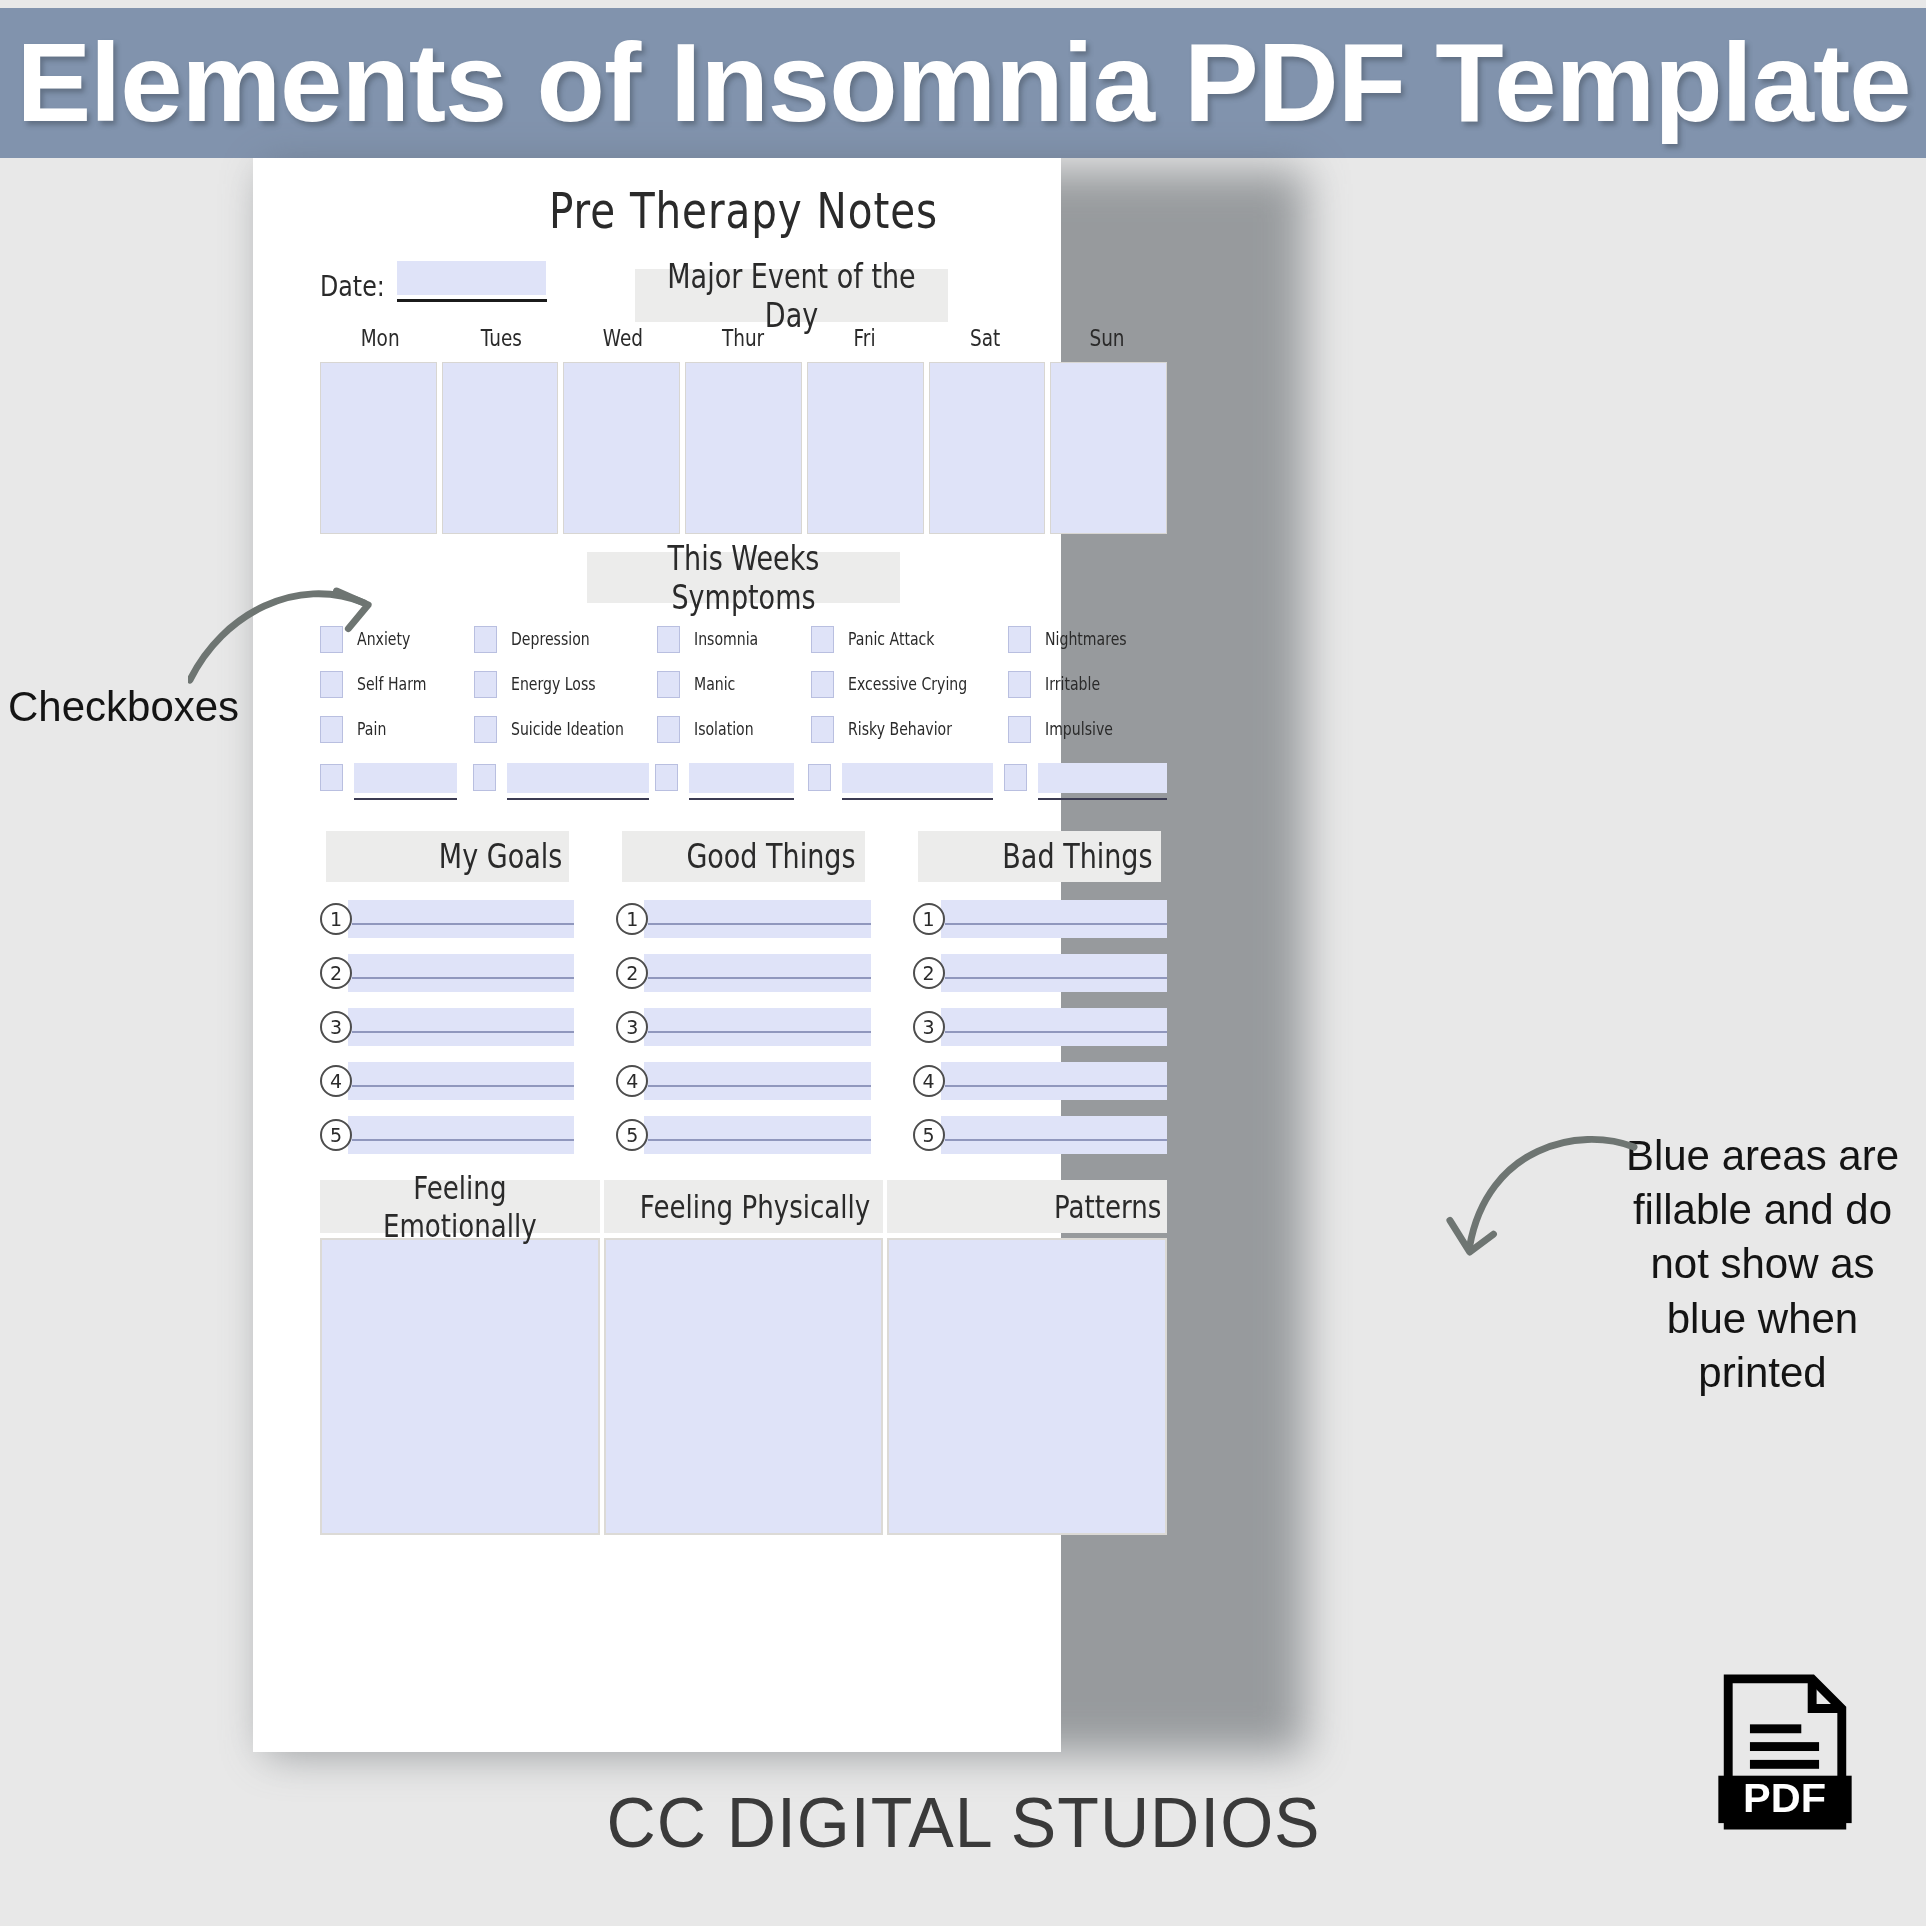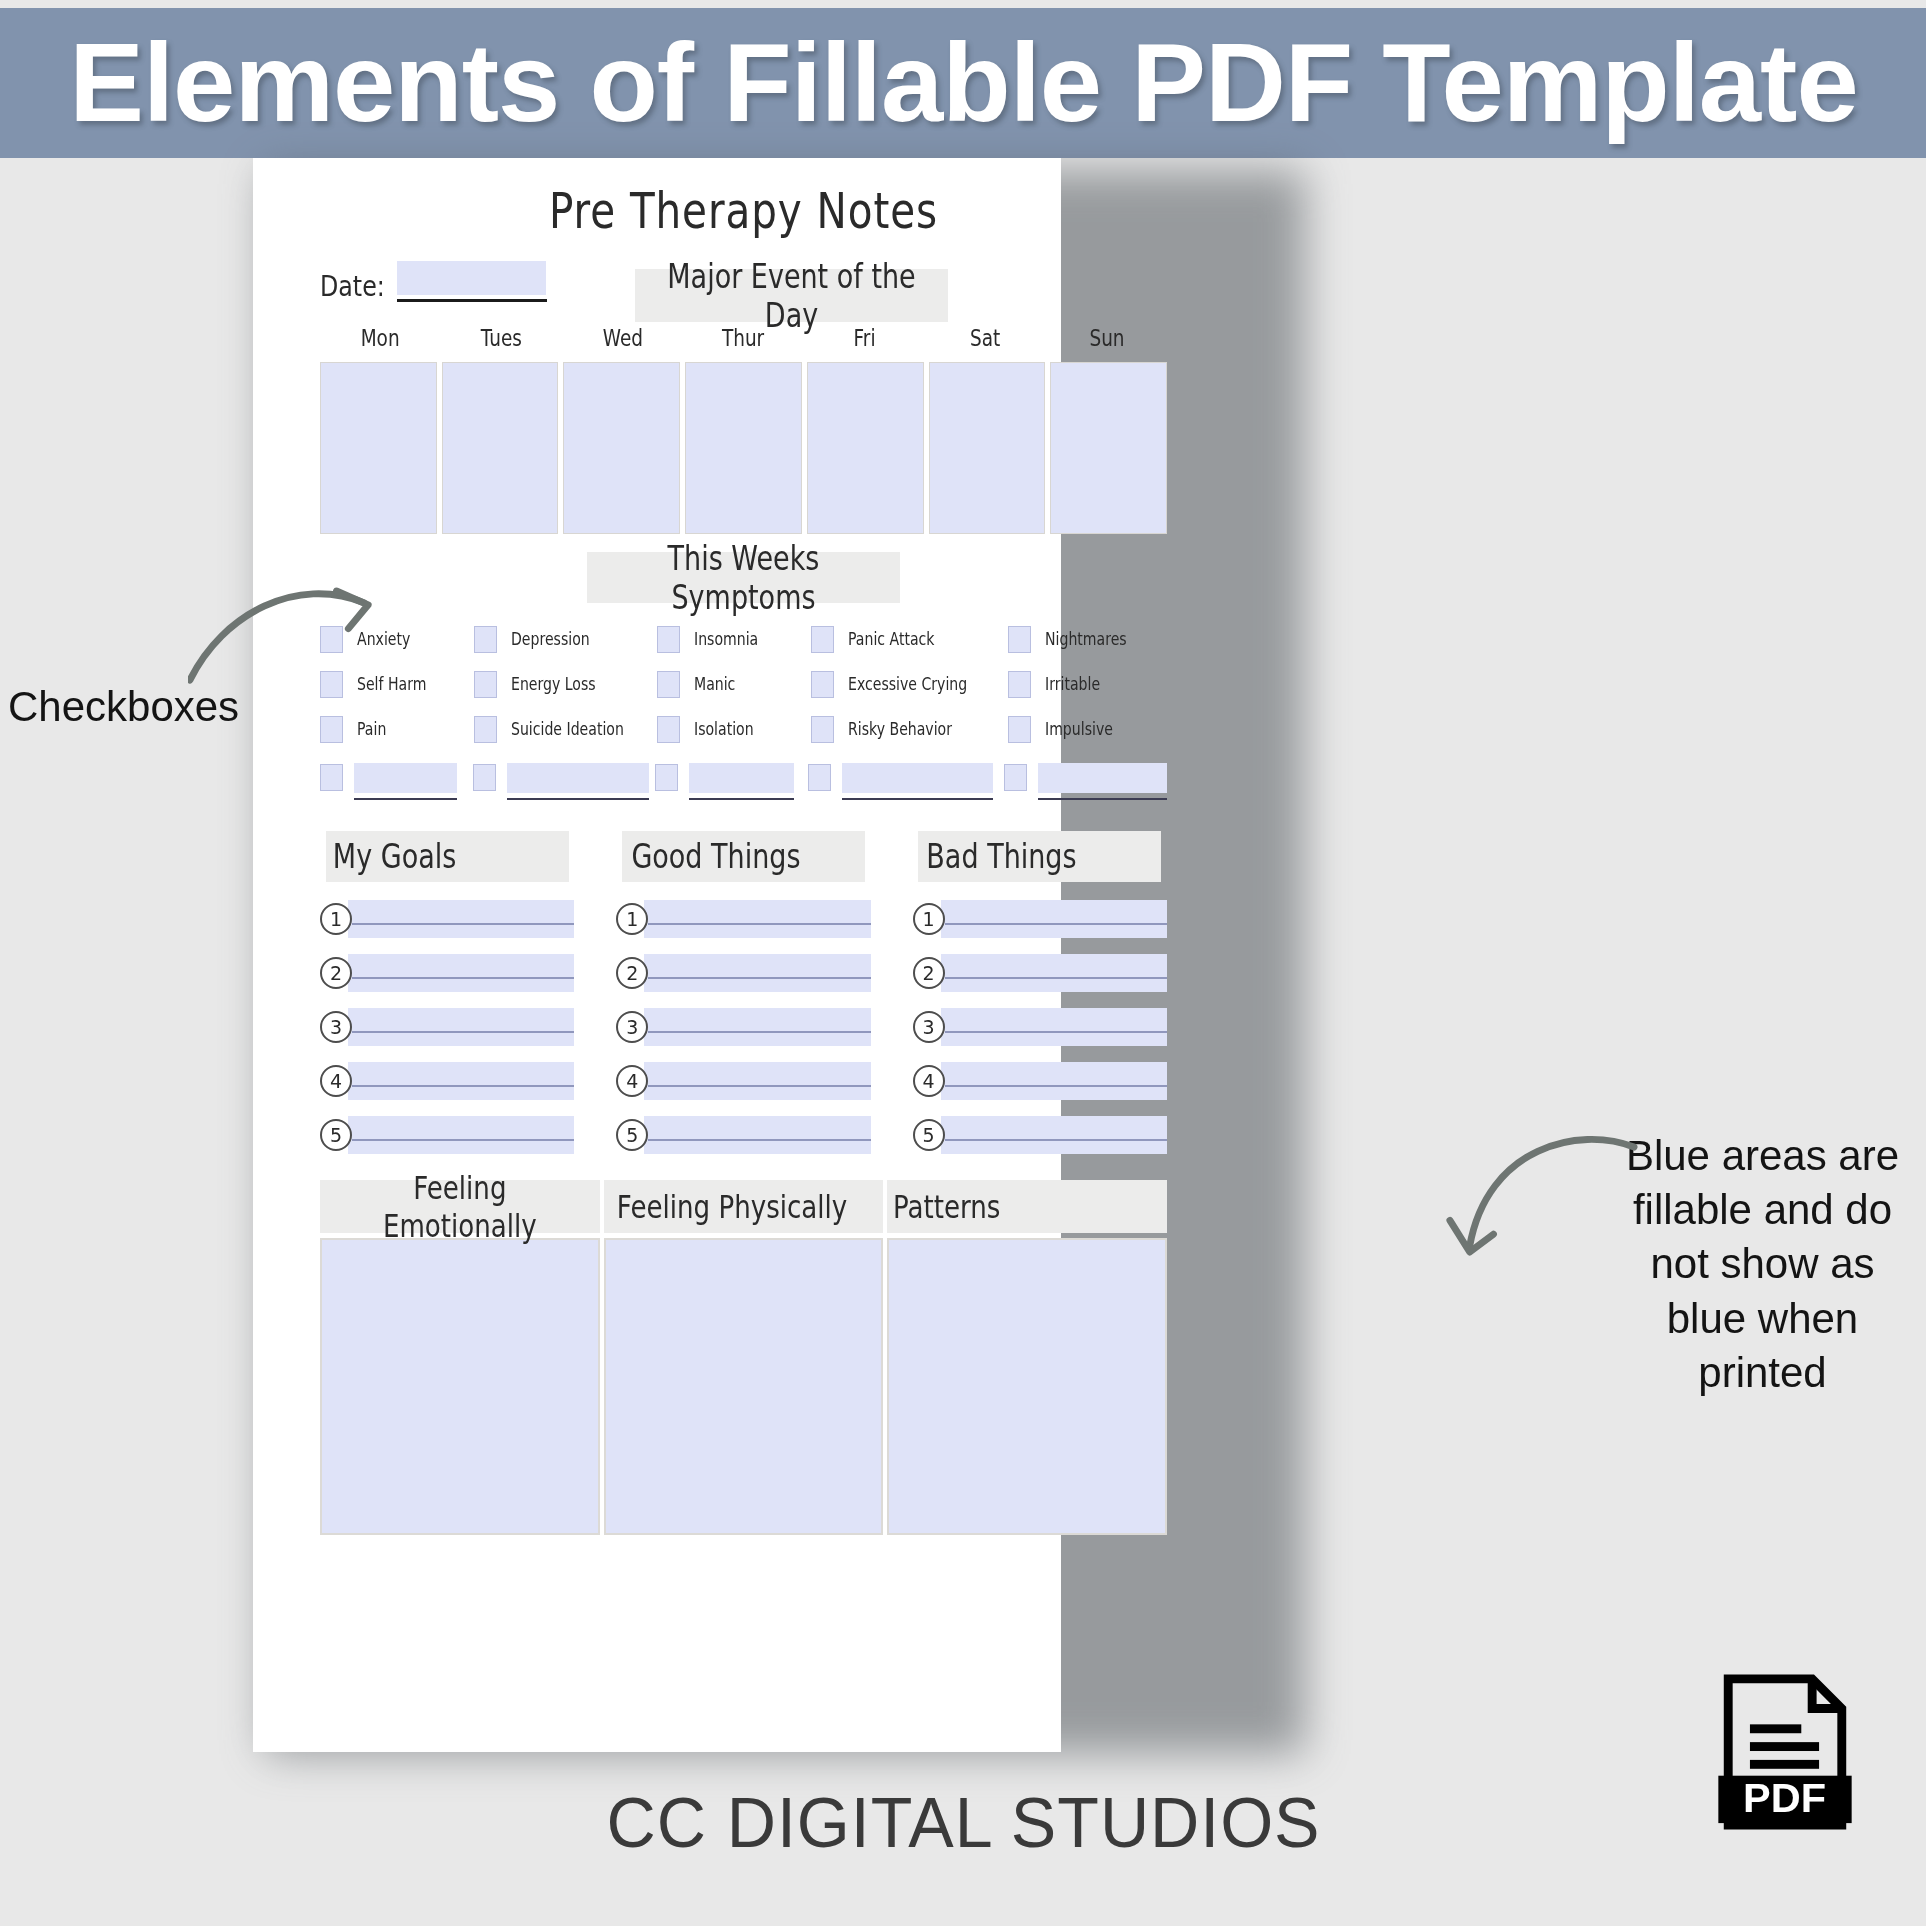--- a/index.html
+++ b/index.html
@@ -116,21 +116,21 @@
   }
 
   
   .chip {
     background: #ececeb;
     font-family: "DejaVu Sans", sans-serif;
     color: #2a2a2a;
     text-align: center;
     display: flex;
     align-items: center;
-    justify-content: flex-start;
+    justify-content: flex-end;
     box-sizing: border-box;
   }
   .chip span {
     transform: scaleX(.90) scaleY(1.10);
     display: inline-block;
   }
 
   .chip-major {
     position: absolute;
     left: 315px;
@@ -366,21 +366,21 @@
     left: 1718px;
     top: 1673px;
     width: 134px;
     height: 158px;
   }
 </style>
 </head>
 <body>
 
 <div class="banner">
-  <div class="banner-title">Elements of Fillable PDF Template</div>
+  <div class="banner-title">Elements of Insomnia PDF Template</div>
 </div>
 
 <div class="sheet-shadow"></div>
 <div class="sheet">
   <div class="paper-inner">
 
     <div class="doc-title">Pre Therapy Notes</div>
 
     <div class="date-row">
       <div class="date-label">Date:</div>

